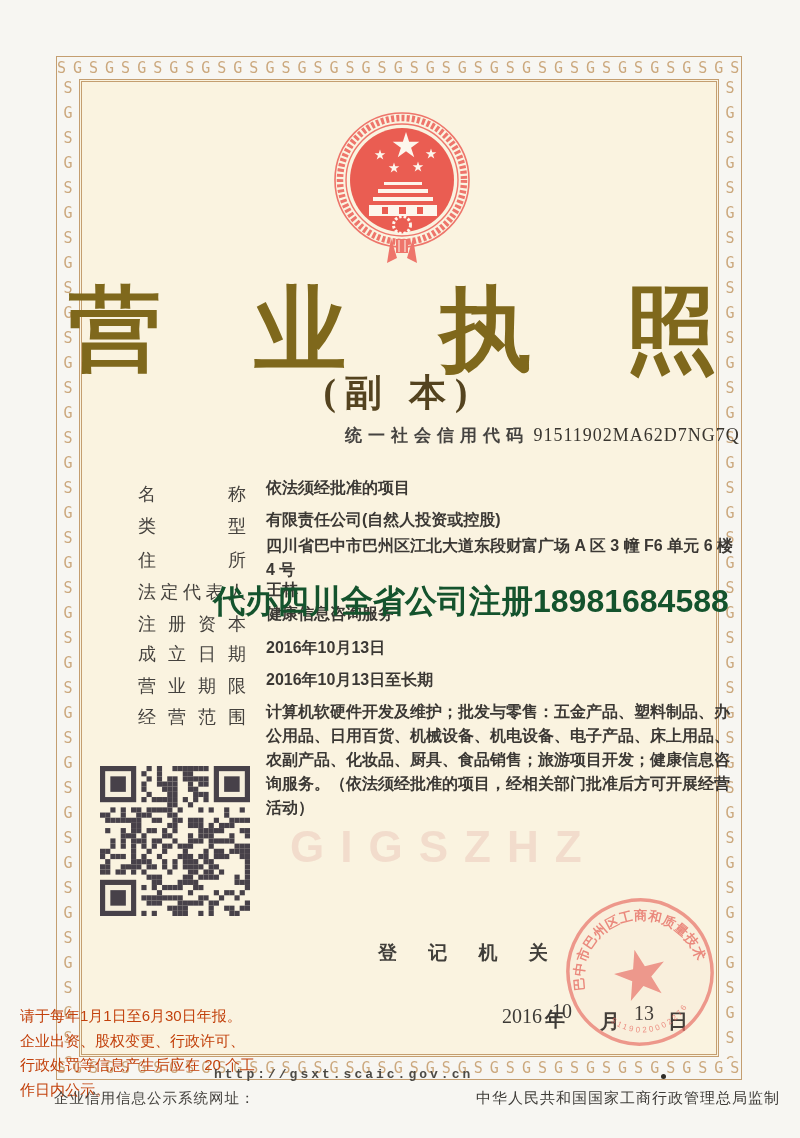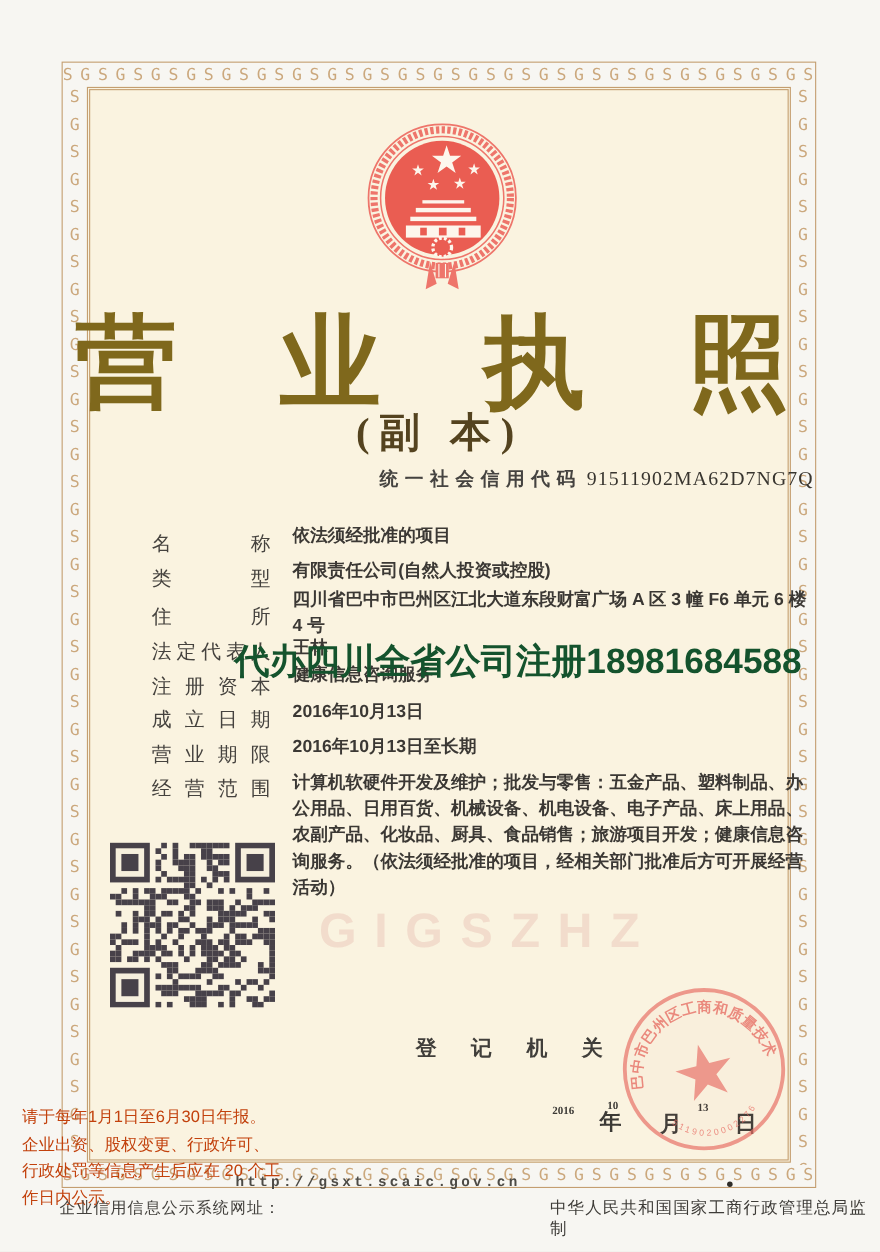--- a/index.html
+++ b/index.html
@@ -37,31 +37,31 @@
 
   
   .red-wm{position:absolute;left:213px;top:580px;font-size:32px;font-weight:600;color:#14532d;letter-spacing:0px;white-space:nowrap;z-index:4;text-align:right;}
 
   
   .qr{position:absolute;left:100px;top:766px;width:150px;height:150px;z-index:2;}
 
   
   .djjg{position:absolute;left:378px;top:940px;font-size:19px;letter-spacing:13px;color:#403e3a;font-weight:bold;z-index:2;}
   .date-part{position:absolute;z-index:2;color:#3c3a36;}
-  .d-num{font-family:"Liberation Serif",serif;font-size:10px;font-weight:bold;}
+  .d-num{font-family:"Liberation Serif",serif;font-size:20px;font-weight:normal;}
   .d-unit{font-size:20px;font-weight:bold;}
 
   
   .seal{position:absolute;left:550px;top:882px;z-index:3;opacity:.85;}
 
   
   .notes{position:absolute;left:20px;top:1004px;width:240px;font-size:15px;line-height:24.5px;color:#c2410c;z-index:4;}
   .site-label{position:absolute;left:54px;top:1089px;font-size:14.5px;letter-spacing:1px;color:#43413d;z-index:4;}
   .site-url{position:absolute;left:214px;top:1067px;font-size:13px;letter-spacing:3px;color:#4c4a45;font-family:Liberation Mono, monospace;font-weight:bold;z-index:4;}
-  .issuer{position:absolute;left:500px;top:1089px;font-size:15px;letter-spacing:1px;color:#3e3c38;z-index:4;}
+  .issuer{position:absolute;left:476px;top:1089px;font-size:15px;letter-spacing:1px;color:#3e3c38;z-index:4;}
   .border-dot{position:absolute;left:661px;top:1074px;width:5px;height:5px;background:#2e2c28;border-radius:50%;z-index:5;}
 </style>
 </head>
 <body>
 
 <div class="sheet">
 
   <div class="frame">
     <div class="mea mea-h mea-top">SGSGSGSGSGSGSGSGSGSGSGSGSGSGSGSGSGSGSGSGSGSGSGSGSGSGSGSGSGSG</div>
     <div class="mea mea-h mea-bottom">SGSGSGSGSGSGSGSGSGSGSGSGSGSGSGSGSGSGSGSGSGSGSGSGSGSGSGSGSGSG</div>

